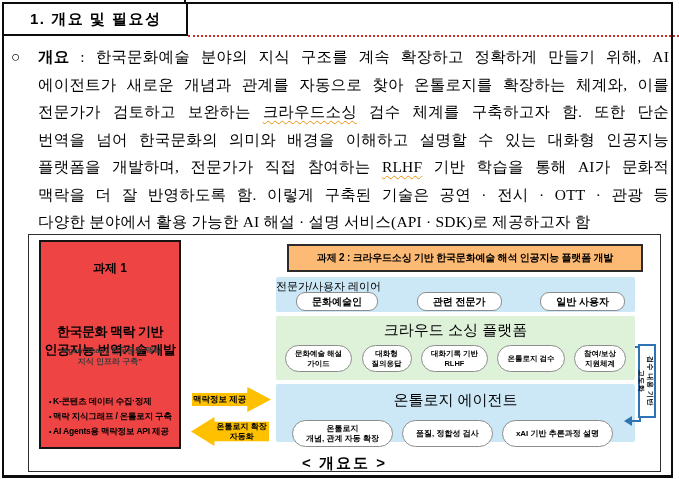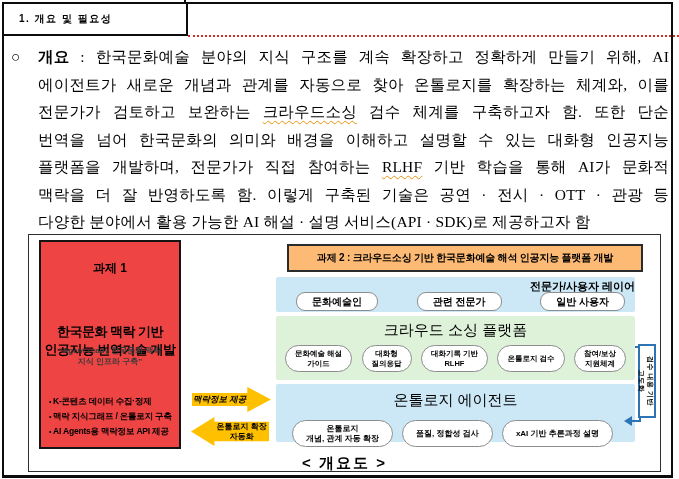--- a/index.html
+++ b/index.html
@@ -7,21 +7,21 @@
   body { position:relative; font-family:"Liberation Sans", sans-serif; color:#000; }
 
   
   .page-frame { position:absolute; left:2px; top:2px; width:667px; height:471px;
     border-left:2px solid #0c0c0c; border-top:2px solid #0c0c0c;
     border-right:2px solid #0c0c0c; border-bottom:3px solid #0c0c0c; }
   .top-stub { position:absolute; left:184px; top:0; width:2px; height:4px; background:#0c0c0c; }
 
   .title-box { position:absolute; left:2px; top:2px; width:182px; height:30px;
     border:2px solid #0c0c0c; background:#fff; display:flex; align-items:center; z-index:3; }
-  .title-box span { padding-left:15px; font-size:10px; font-weight:700; letter-spacing:1.5px; }
+  .title-box span { padding-left:26px; font-size:15px; font-weight:700; letter-spacing:1.5px; }
 
   .red-dotted { position:absolute; left:188px; top:35px; width:491px; height:0;
     border-top:2px dotted #c9302c; }
 
   
   .paragraph { position:absolute; left:11px; top:43px; width:658px;
     font-family:"Liberation Serif","DejaVu Serif",serif; font-size:15.5px; }
   .pline { height:27.5px; line-height:27.5px; white-space:nowrap; letter-spacing:0.2px; }
   .pline.j { text-align:justify; text-align-last:justify; white-space:normal; }
   .pline.ind { padding-left:27px; }
@@ -39,36 +39,36 @@
   .t1-title { position:absolute; top:56px; width:100%; text-align:center; font-size:13px;
     line-height:18px; font-weight:700; white-space:pre-line; letter-spacing:-0.5px;margin-top:25px; }
   .t1-sub { position:absolute; top:103px; width:100%; text-align:center; font-size:8px;
     line-height:11px; font-weight:700; color:#3a3a3a; white-space:pre-line; }
   .t1-bullets { position:absolute; top:152px; left:8px; right:2px; font-size:8.5px;
     line-height:15px; font-weight:700; letter-spacing:-0.2px; }
   .t1-bullets .bullet-item::before { content:"•  "; font-size:7px; }
 
   .flow-arrow { position:absolute; display:flex; align-items:center; }
   .arrow-right { left:163px; top:152px; width:79px; height:25px;
-    clip-path:polygon(0 24%, 70% 24%, 70% 0, 100% 50%, 70% 100%, 70% 76%, 0 76%);font-style:italic; }
+    clip-path:polygon(0 24%, 70% 24%, 70% 0, 100% 50%, 70% 100%, 70% 76%, 0 76%); }
   .arrow-right .arrow-label { width:70%; text-align:center; font-size:8.5px; font-weight:700; }
   .arrow-left { left:162px; top:182px; width:78px; height:29px;
     clip-path:polygon(100% 16%, 30% 16%, 30% 0, 0 50%, 30% 100%, 30% 84%, 100% 84%); }
   .arrow-left .arrow-label { margin-left:30%; width:70%; text-align:center; font-size:8px;
     line-height:9.5px; font-weight:700; white-space:pre-line; }
 
   .t2-header { position:absolute; left:258px; top:9px; width:352px; height:24px;
     border:2px solid #2b2b2b; background:#fdba74; display:flex; align-items:center; justify-content:center;
     font-size:10px; font-weight:700; letter-spacing:-0.2px; white-space:nowrap; }
 
   .layer { position:absolute; left:247px; width:359px; border-radius:2px; }
   .layer-users { top:42px; height:35px; }
   .layer-platform { top:81px; height:64px; }
   .layer-agent { top:149px; height:58px; }
-  .l-title-sm { text-align:right; font-size:11px; font-weight:700; padding-top:2px;padding-left:8px; }
+  .l-title-sm { text-align:left; font-size:11px; font-weight:400; padding-top:2px; }
   .l-title-lg { text-align:center; font-size:15px; font-weight:400; }
   .layer-platform .l-title-lg { padding-top:5px; }
   .layer-agent .l-title-lg { padding-top:7px; }
 
   .pill-row { position:absolute; display:flex; justify-content:space-between; align-items:flex-start; }
   .row-users { left:20px; right:10px; top:15px; }
   .row-platform { left:9px; right:9px; top:29px; }
   .row-agent { left:16px; right:22px; top:36px; }
   .pill-sm { height:15px; display:flex; align-items:center; border-radius:9px; padding:1px 15px;
     font-size:10px; font-weight:700; background:#fff; border:1px solid #8d8d8d; white-space:nowrap; }

